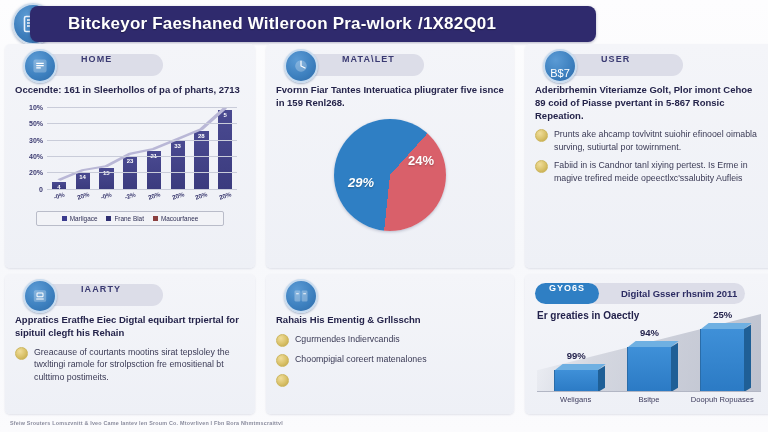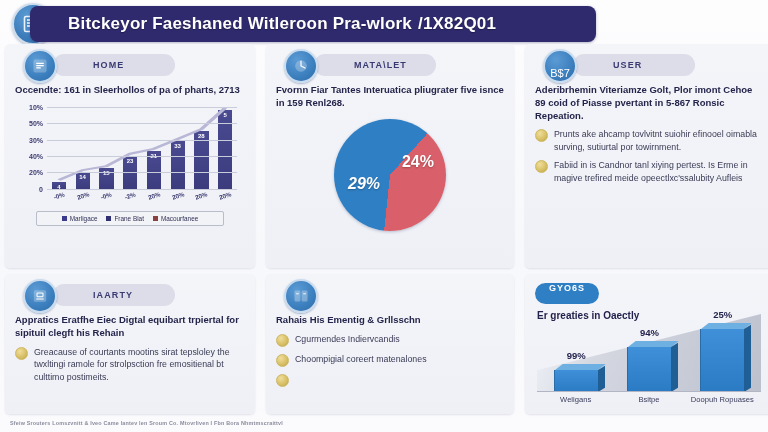--- a/index.html
+++ b/index.html
@@ -65,25 +65,25 @@
     padding: 8px 10px 6px 10px;
     overflow: hidden;
   }
   .card-head {
     position: relative;
     height: 30px;
     margin-left: 26px;
     margin-bottom: 2px;
   }
   .pill {
-    position: absolute; left: 12px; top: 2px;
+    position: absolute; left: 0; top: 2px;
     height: 22px; min-width: 122px;
     background: #dcdde8;
     border-radius: 11px;
-    display: flex; align-items: center;
+    display: flex; 
     padding-left: 40px; padding-right: 12px;
   }
   .pill-label {
     font-size: 9px; font-weight: bold; color: #3a3a72;
     letter-spacing: 1.1px; white-space: nowrap;
   }
   .badge {
     position: absolute; left: -18px; top: -3px;
     width: 34px; height: 34px; border-radius: 50%;
     background: radial-gradient(circle at 36% 30%, #5b9bd5 0%, #3c7fbe 60%, #2f6aa6 100%);
@@ -153,21 +153,21 @@
   .legend1 .lt { font-size: 6.4px; color: #2f2f55; white-space: nowrap; }
 
   
   .pie-wrap { position: relative; height: 118px; margin-top: 4px;
               display: flex; align-items: center; justify-content: center; }
   .pie {
     position: relative; width: 112px; height: 112px; border-radius: 50%;
     box-shadow: 0 1px 3px rgba(60,70,110,.3);
   }
   .pie-lbl {
-    position: absolute; font-size: 16px; font-weight: bold; color: #fff;
+    position: absolute; font-size: 13px; font-weight: bold; color: #fff;
     text-shadow: 0 1px 2px rgba(0,0,0,.28);
   }
   .pie-lbl.a { right: 12px; top: 34px; }
   .pie-lbl.b { left: 14px; top: 56px; font-style: italic; }
 
   
   .card-wide-head {
     position: relative; height: 24px; margin-bottom: 2px;
   }
   .pill-blue {
@@ -449,20 +449,23 @@
           <span class="bullet-text">Choompigial coreert matenalones</span>
         </div>
         <div class="bullet">
           <span class="bullet-dot"></span>
         </div>
       </div>
     </div>
 
     <div class="card">
       <div class="card-wide-head">
+        <div class="pill-grey">
+          <span class="t">Digital Gsser rhsnim 2011</span>
+        </div>
         <div class="pill-blue">
           <span class="t">GYO6S</span>
         </div>
       </div>
 
       <div class="chart3d">
         <div class="chart3d-title">Er greaties in Oaectly</div>
         <div class="platform"></div>
         <div class="b3-group" id="bars3d">
             <div class="b3">

